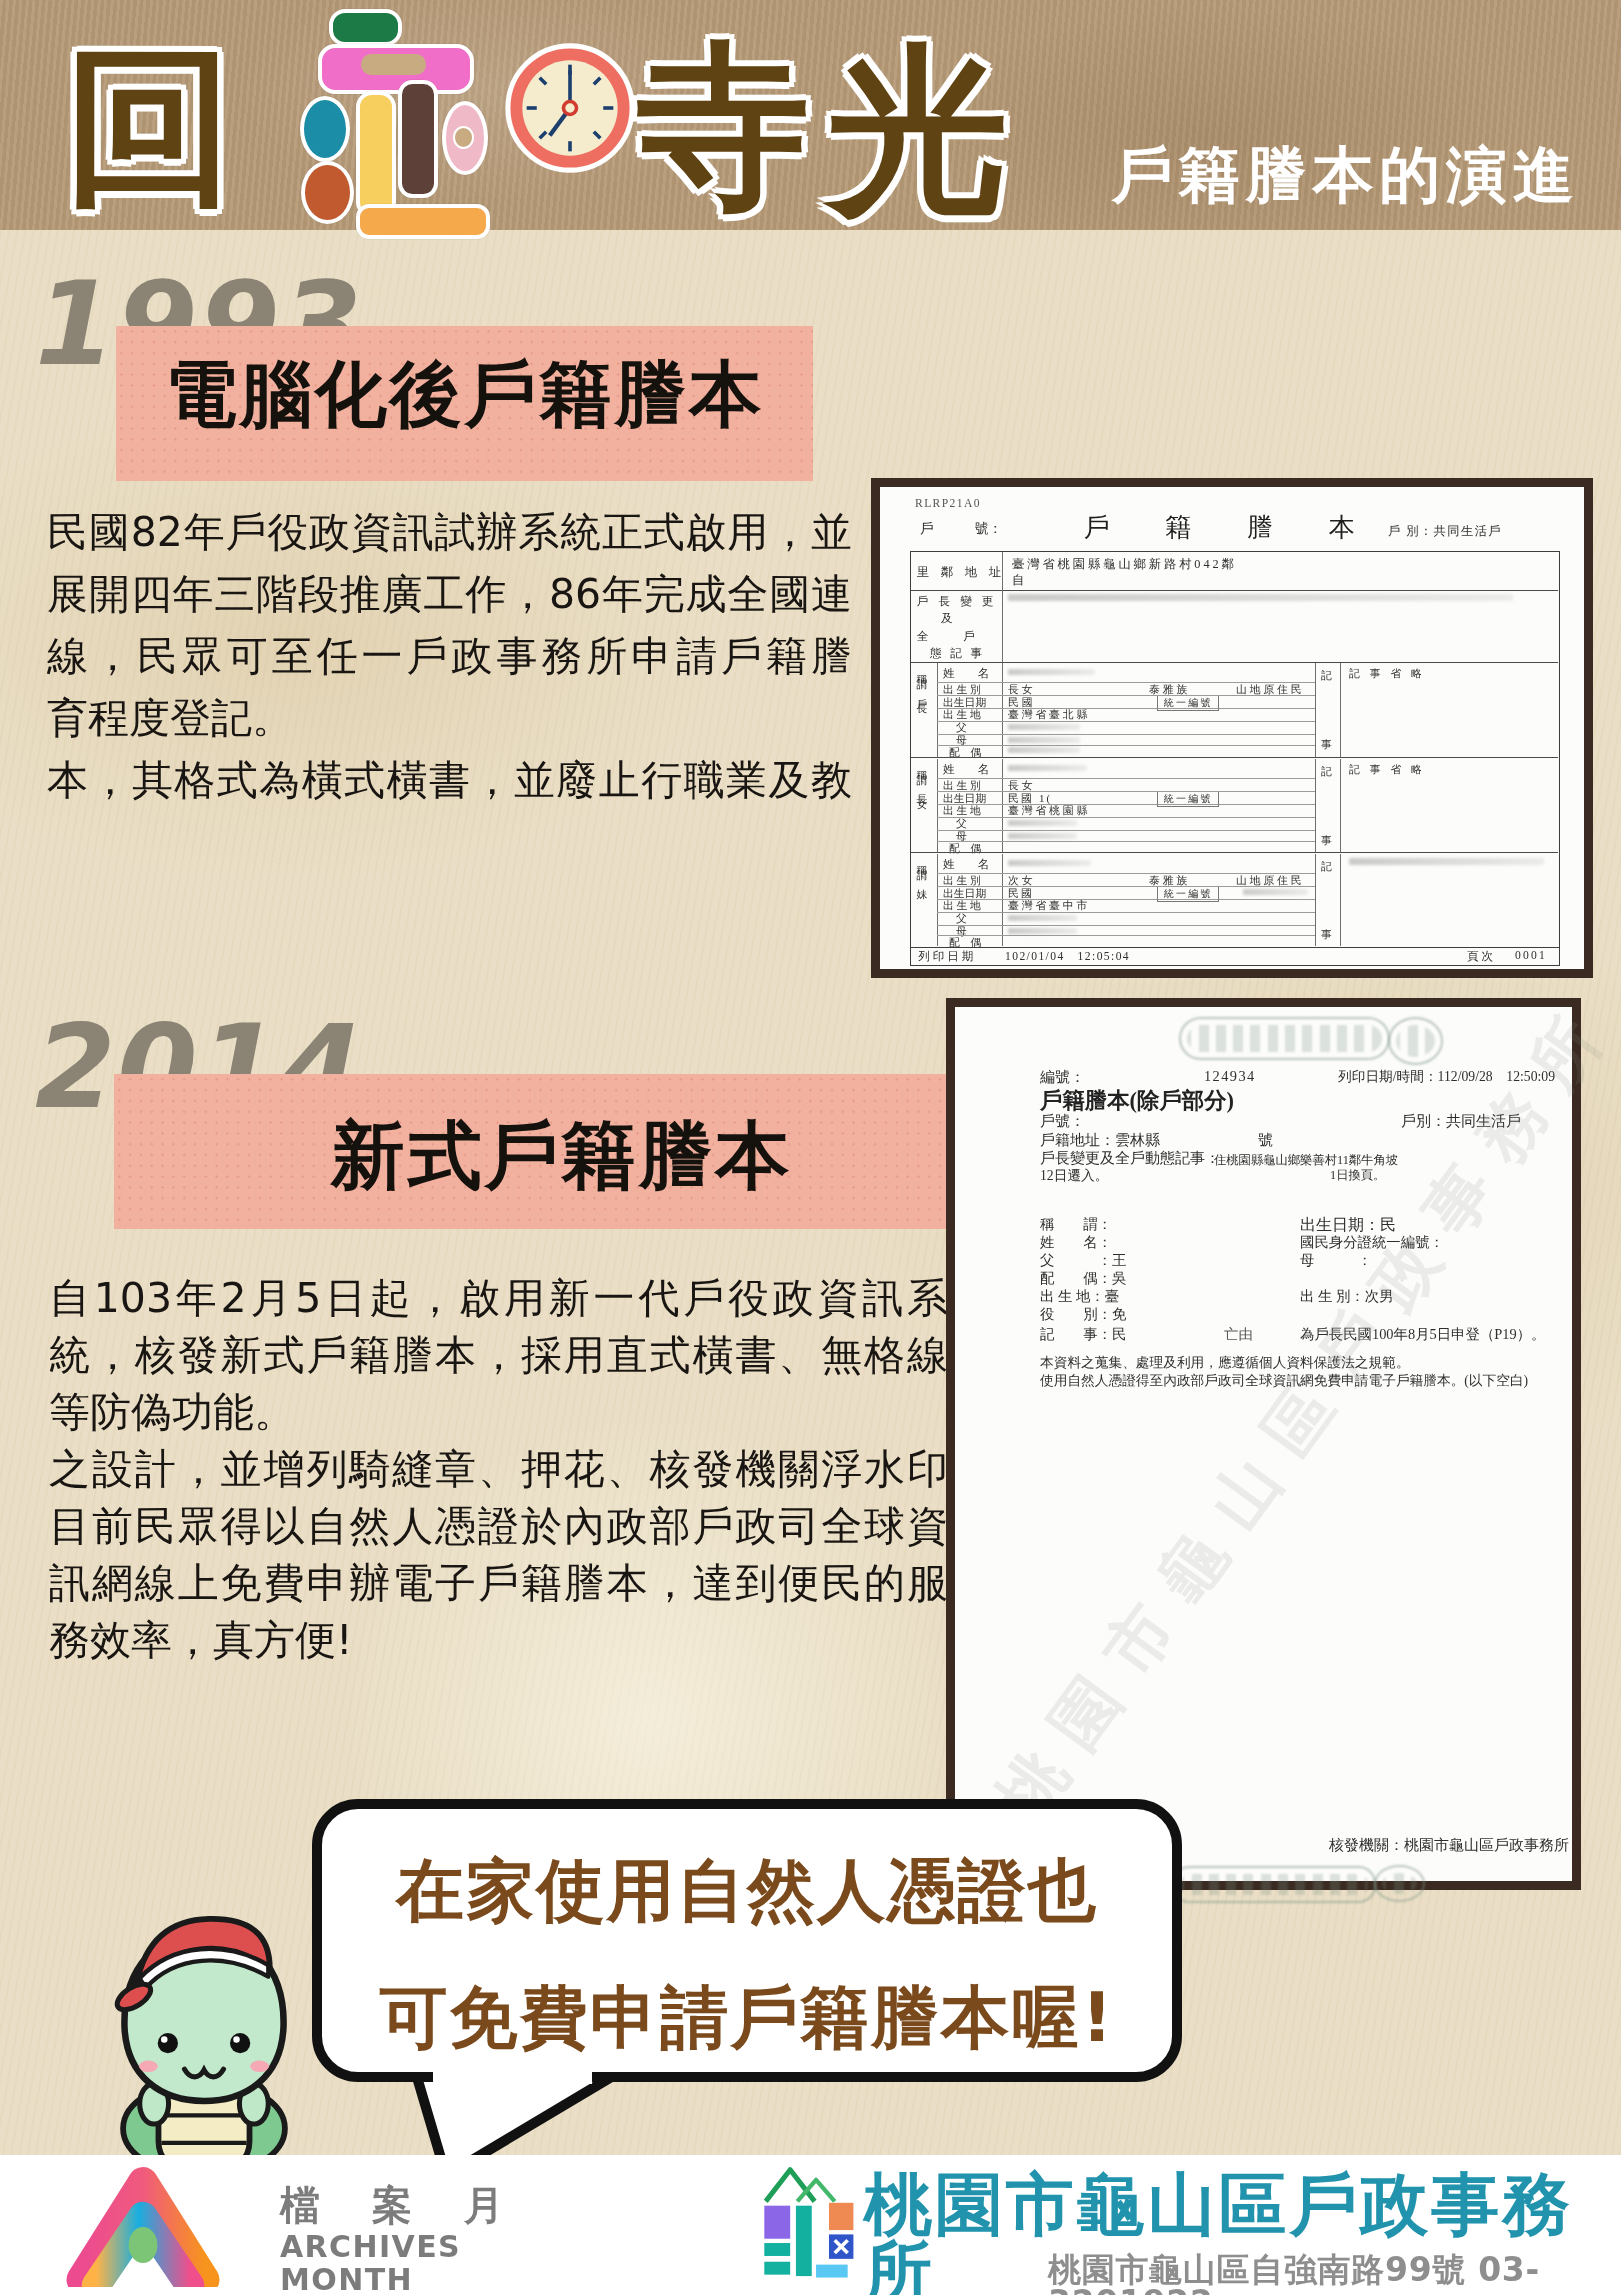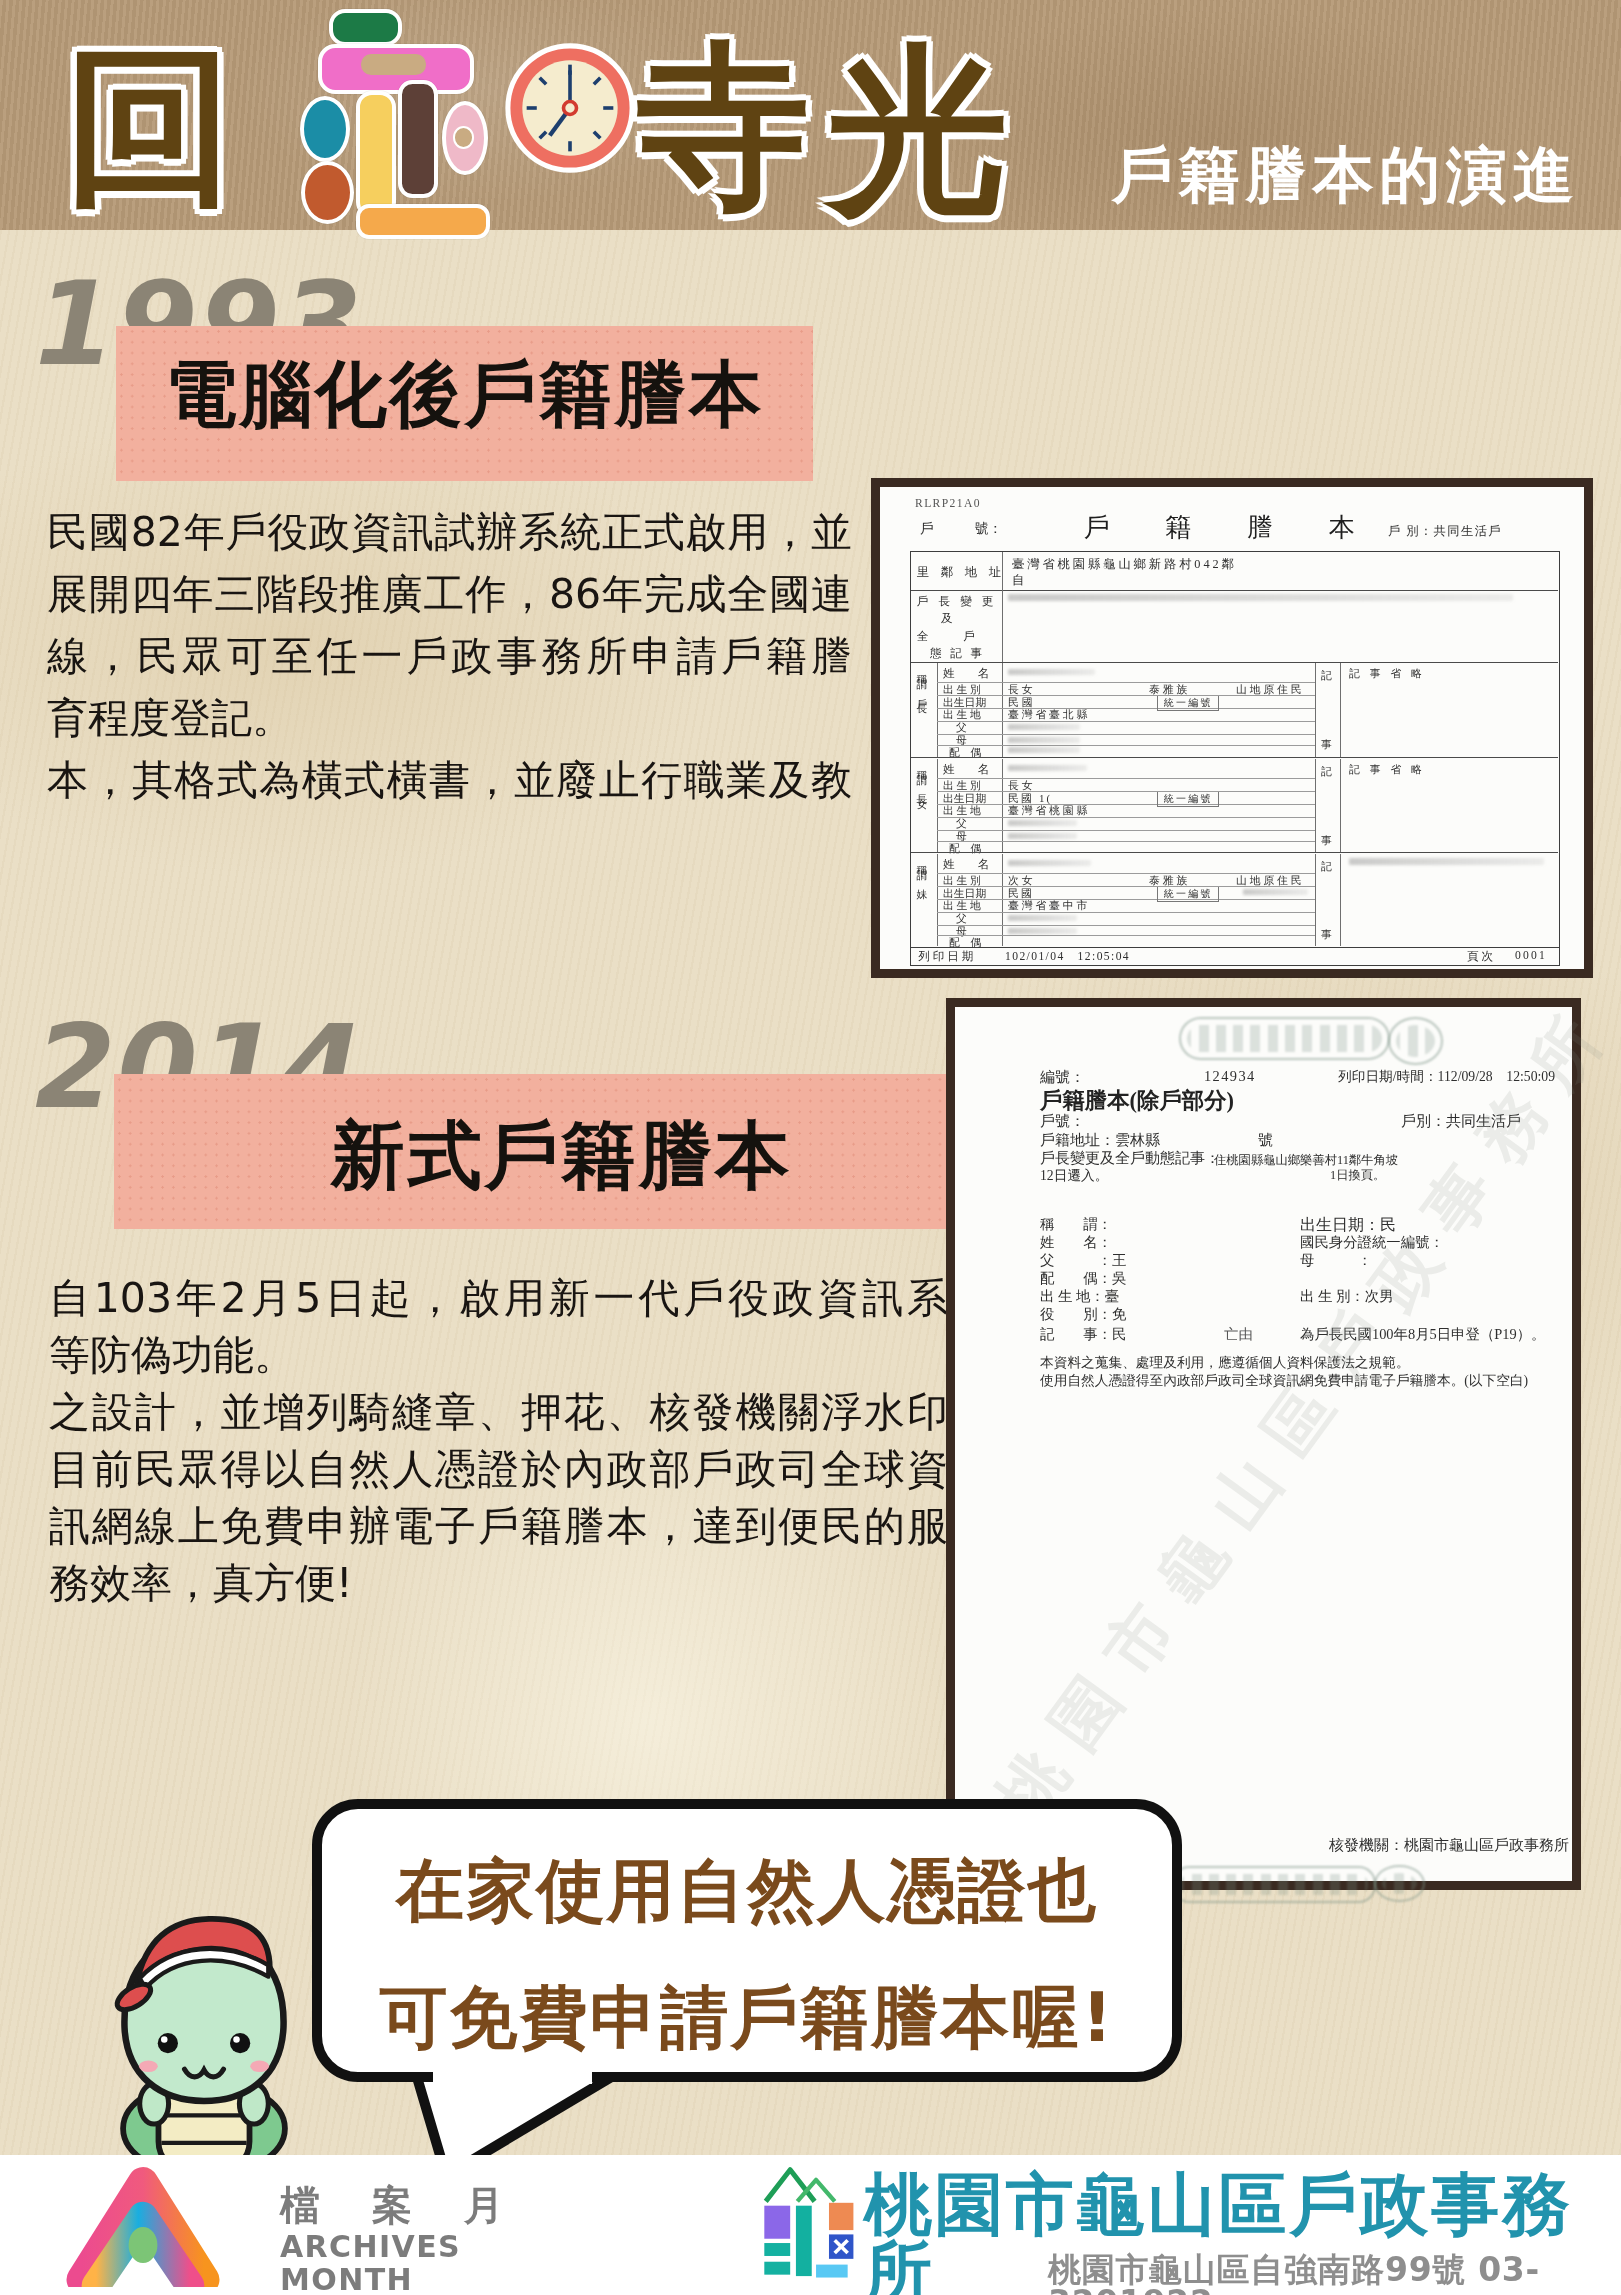--- a/index.html
+++ b/index.html
@@ -234,20 +234,21 @@
     </div>
   </div>
 
   <div class="abs year" style="left:35px;top:1009px;font-size:116px;">2014</div>
   <div class="banner" style="left:114px;top:1074px;width:926px;height:155px;
        clip-path:polygon(0 0,97.5% 0,100% 14%,98% 42%,100% 72%,97% 100%,0 100%);"></div>
   <div class="era-heading" style="left:114px;top:1118px;width:895px;text-align:center;font-size:74px;">新式戶籍謄本</div>
 
   <div class="para para2" style="left:49px;top:1271px;width:899px;">
     <div class="ln">自103年2月5日起，啟用新一代戶役政資訊系</div>
+    <div class="ln">統，核發新式戶籍謄本，採用直式橫書、無格線</div>
     <div class="ln short">等防偽功能。</div>
     <div class="ln">之設計，並增列騎縫章、押花、核發機關浮水印</div>
     <div class="ln">目前民眾得以自然人憑證於內政部戶政司全球資</div>
     <div class="ln">訊網線上免費申辦電子戶籍謄本，達到便民的服</div>
     <div class="ln short">務效率，真方便!</div>
   </div>
 
   <div class="docframe" style="left:946px;top:998px;width:635px;height:892px;">
 
     <div class="stampblob" style="left:224px;top:10px;width:195px;height:27.4px;border-radius:21.7px;"></div>

